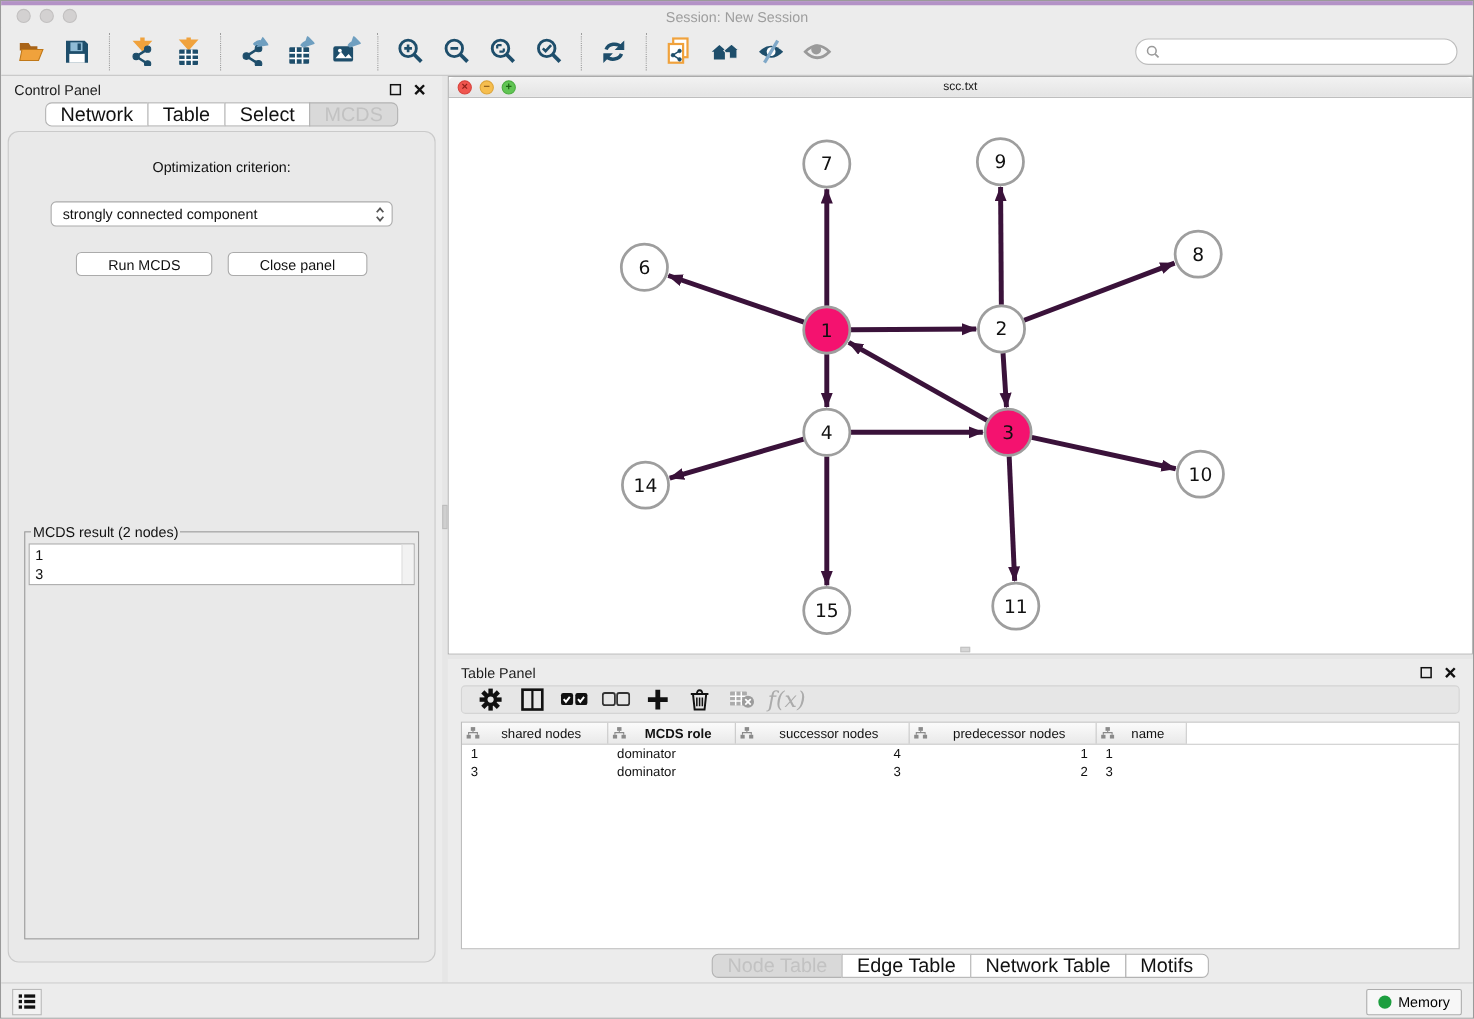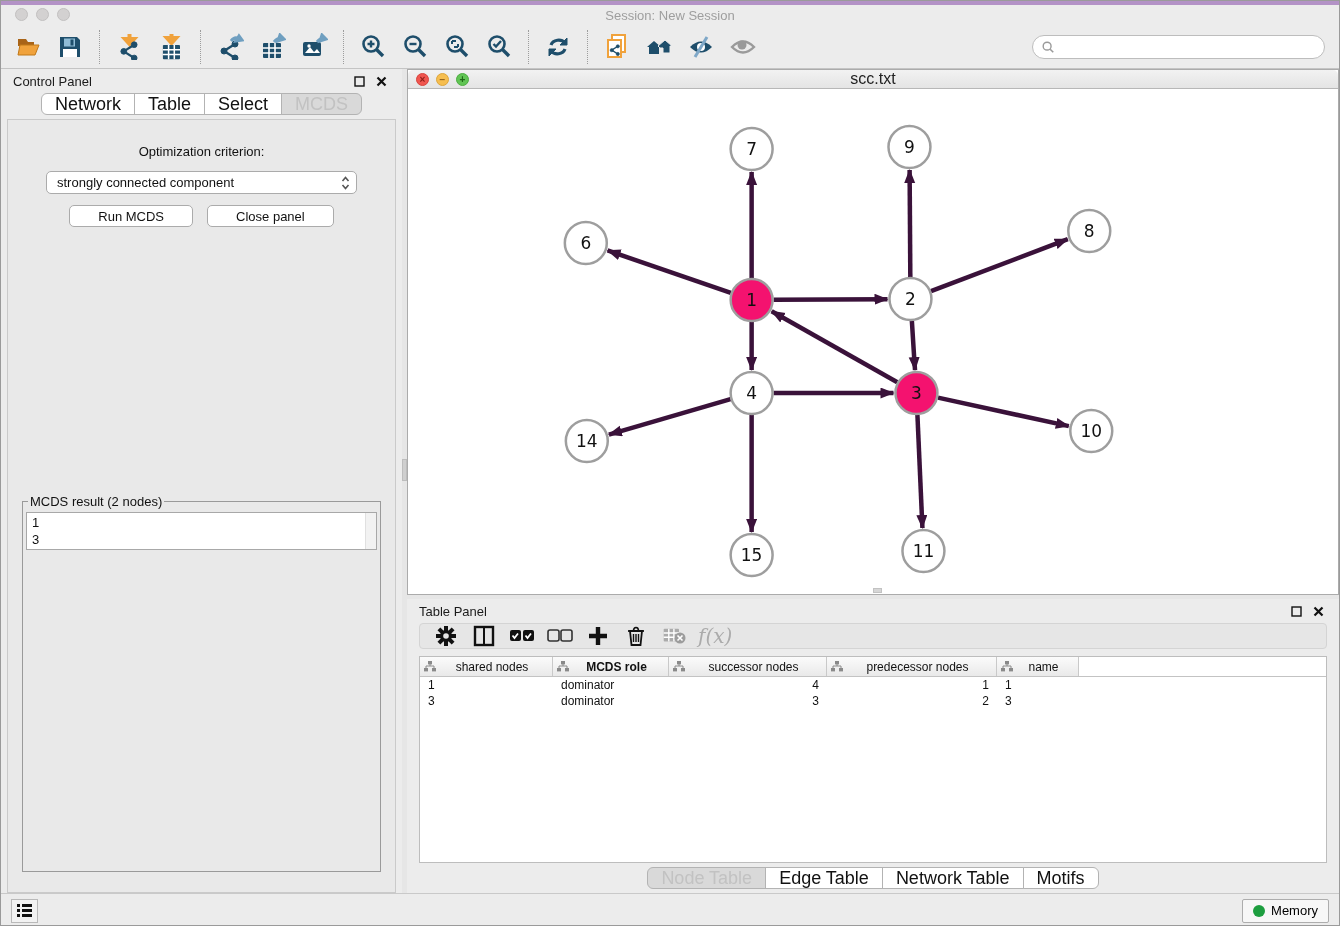--- a/index.html
+++ b/index.html
@@ -48,22 +48,22 @@
   .seg-row { display:flex; justify-content:center; }
   .seg {
     background:#FFFFFF; border:1px solid #B3B3B3; padding:2px 13px; font-size:18px;
     margin-left:-1px; color:#111; white-space:nowrap; line-height:16px;
   }
   .seg:first-child { border-top-left-radius:6px; border-bottom-left-radius:6px; margin-left:0; }
   .seg:last-child { border-top-right-radius:6px; border-bottom-right-radius:6px; }
   .seg.active { background:#D9D9D9; color:#C2C2C2; }
   
   .cp-content {
-    flex:1; margin:4px 6px 0 6px; background:#E9E9E9; border:1px solid #CACACA;
-    border-radius:0; display:flex; flex-direction:column; padding:8px; overflow:hidden;
+    flex:1; margin:4px 6px 18px 6px; background:#E9E9E9; border:1px solid #CACACA;
+    border-radius:10px; display:flex; flex-direction:column; padding:8px; overflow:hidden;gap:12px;
   }
   .opt-label { text-align:center; font-size:13px; margin-top:16px; }
   .select-box {
     margin:12px 30px 0 30px; height:23px; background:#fff; border:1px solid #ABABAB;
     border-radius:5px; display:flex; align-items:center; padding:0 6px 0 10px; font-size:13px;
   }
   .select-box .sel-text { flex:1; }
   .btn-row { display:flex; justify-content:center; gap:14px; margin-top:11px; }
   .mac-btn {
     background:#fff; border:1px solid #ABABAB; border-radius:5px; height:22px;
@@ -80,21 +80,21 @@
   
   .net-window {
     height:526px; background:#fff; border:1px solid #ABABAB; display:flex; flex-direction:column;
     position:relative;
   }
   .net-titlebar {
     height:19px; background:linear-gradient(#F2F2F2,#E4E4E4); border-bottom:1px solid #B7B7B7;
     display:flex; align-items:center; justify-content:center; position:relative;
     border-top-left-radius:5px; border-top-right-radius:5px;
   }
-  .net-title { font-size:16px; color:#222;text-align:right; }
+  .net-title { font-size:11px; color:#222;text-align:right; }
   .traffic { position:absolute; left:8px; top:3px; display:flex; gap:7px; }
   .tl { width:13px; height:13px; border-radius:50%; font-size:10px; font-weight:bold;
         display:flex; align-items:center; justify-content:center; line-height:1; }
   .tl.red   { background:#F0564F; border:1px solid #D8443E; color:#8F1F19; }
   .tl.yellow{ background:#F6BE4F; border:1px solid #DDA63C; color:#91611B; }
   .tl.green { background:#61C554; border:1px solid #4DAD41; color:#1E6615; }
   .graph-area { flex:1; background:#fff; }
   .net-grab-bottom { position:absolute; bottom:1px; left:50%; width:9px; height:5px; background:#D6D6D6; border:1px solid #C2C2C2; }
   .h-splitter { height:4px; background:#E6E6E6; }
   

